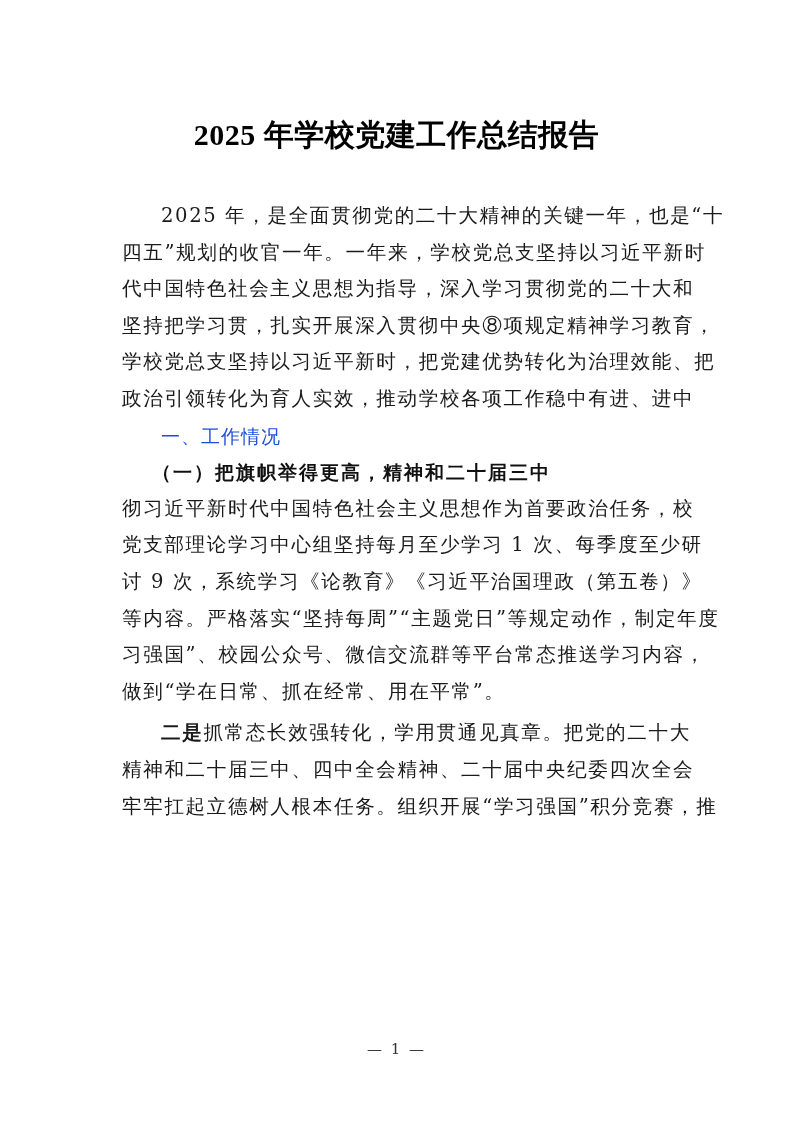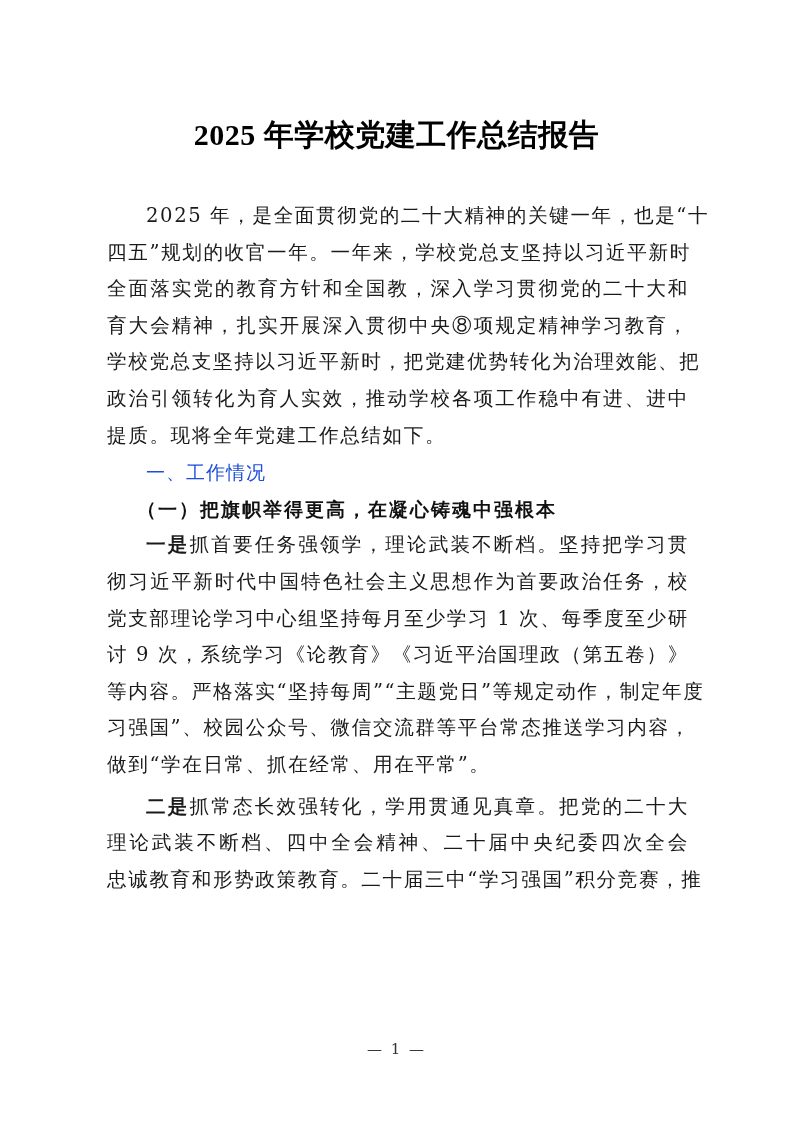--- a/index.html
+++ b/index.html
@@ -46,20 +46,21 @@
       text-align: justify;
       color: #1a1a1a;
     }
     .line {
       display: block;
       height: 36.6px;
       white-space: nowrap;
       text-align-last: justify;
       text-align: justify;
       overflow: visible;
+      margin-left: 15px;
     }
     .line.last {
       text-align-last: left;
     }
     .indent { padding-left: 39px; }
     .h1 {
       font-family: "DejaVu Sans", "Liberation Sans", sans-serif;
       font-weight: normal;
       font-size: 19px;
       letter-spacing: 1px;
@@ -90,39 +91,37 @@
 <body>
 
 <div class="page">
 
   <div class="title">2025 年学校党建工作总结报告</div>
 
   <div class="body">
 
     <span class="line indent">2025 年，是全面贯彻党的二十大精神的关键一年，也是“十</span>
     <span class="line">四五”规划的收官一年。一年来，学校党总支坚持以习近平新时</span>
-    <span class="line">全面落实党的教育方针和全国教，深入学习贯彻党的二十大和</span>
-    <span class="line">育大会精神，扎实开展深入贯彻中央⑧项规定精神学习教育，</span>
+    <span class="line">代中国特色社会主义思想为指导，深入学习贯彻党的二十大和</span>
+    <span class="line">坚持把学习贯，扎实开展深入贯彻中央⑧项规定精神学习教育，</span>
     <span class="line">学校党总支坚持以习近平新时，把党建优势转化为治理效能、把</span>
     <span class="line">政治引领转化为育人实效，推动学校各项工作稳中有进、进中</span>
-    <span class="line last">提质。现将全年党建工作总结如下。</span>
 
     <span class="line last indent h1">一、工作情况</span>
 
-    <span class="line last indent h2" style="padding-left:30px;">（一）把旗帜举得更高，在凝心铸魂中强根本</span>
+    <span class="line last indent h2" style="padding-left:30px;">（一）把旗帜举得更高，精神和二十届三中</span>
 
-    <span class="line indent"><span class="lead">一是</span><span>抓首要任务强领学，理论武装不断档。坚持把学习贯</span></span>
     <span class="line">彻习近平新时代中国特色社会主义思想作为首要政治任务，校</span>
     <span class="line">党支部理论学习中心组坚持每月至少学习 1 次、每季度至少研</span>
     <span class="line">讨 9 次，系统学习《论教育》《习近平治国理政（第五卷）》</span>
     <span class="line">等内容。严格落实“坚持每周”“主题党日”等规定动作，制定年度</span>
     <span class="line">习强国”、校园公众号、微信交流群等平台常态推送学习内容，</span>
     <span class="line last">做到“学在日常、抓在经常、用在平常”。</span>
 
     <span class="line indent" style="margin-top:5px;"><span class="lead">二是</span><span>抓常态长效强转化，学用贯通见真章。把党的二十大</span></span>
-    <span class="line">理论武装不断档、四中全会精神、二十届中央纪委四次全会</span>
-    <span class="line">忠诚教育和形势政策教育。二十届三中“学习强国”积分竞赛，推</span>
+    <span class="line">精神和二十届三中、四中全会精神、二十届中央纪委四次全会</span>
+    <span class="line">牢牢扛起立德树人根本任务。组织开展“学习强国”积分竞赛，推</span>
 
   </div>
 
   <div class="footer">— 1 —</div>
 
 </div>
 
 </body></html>

